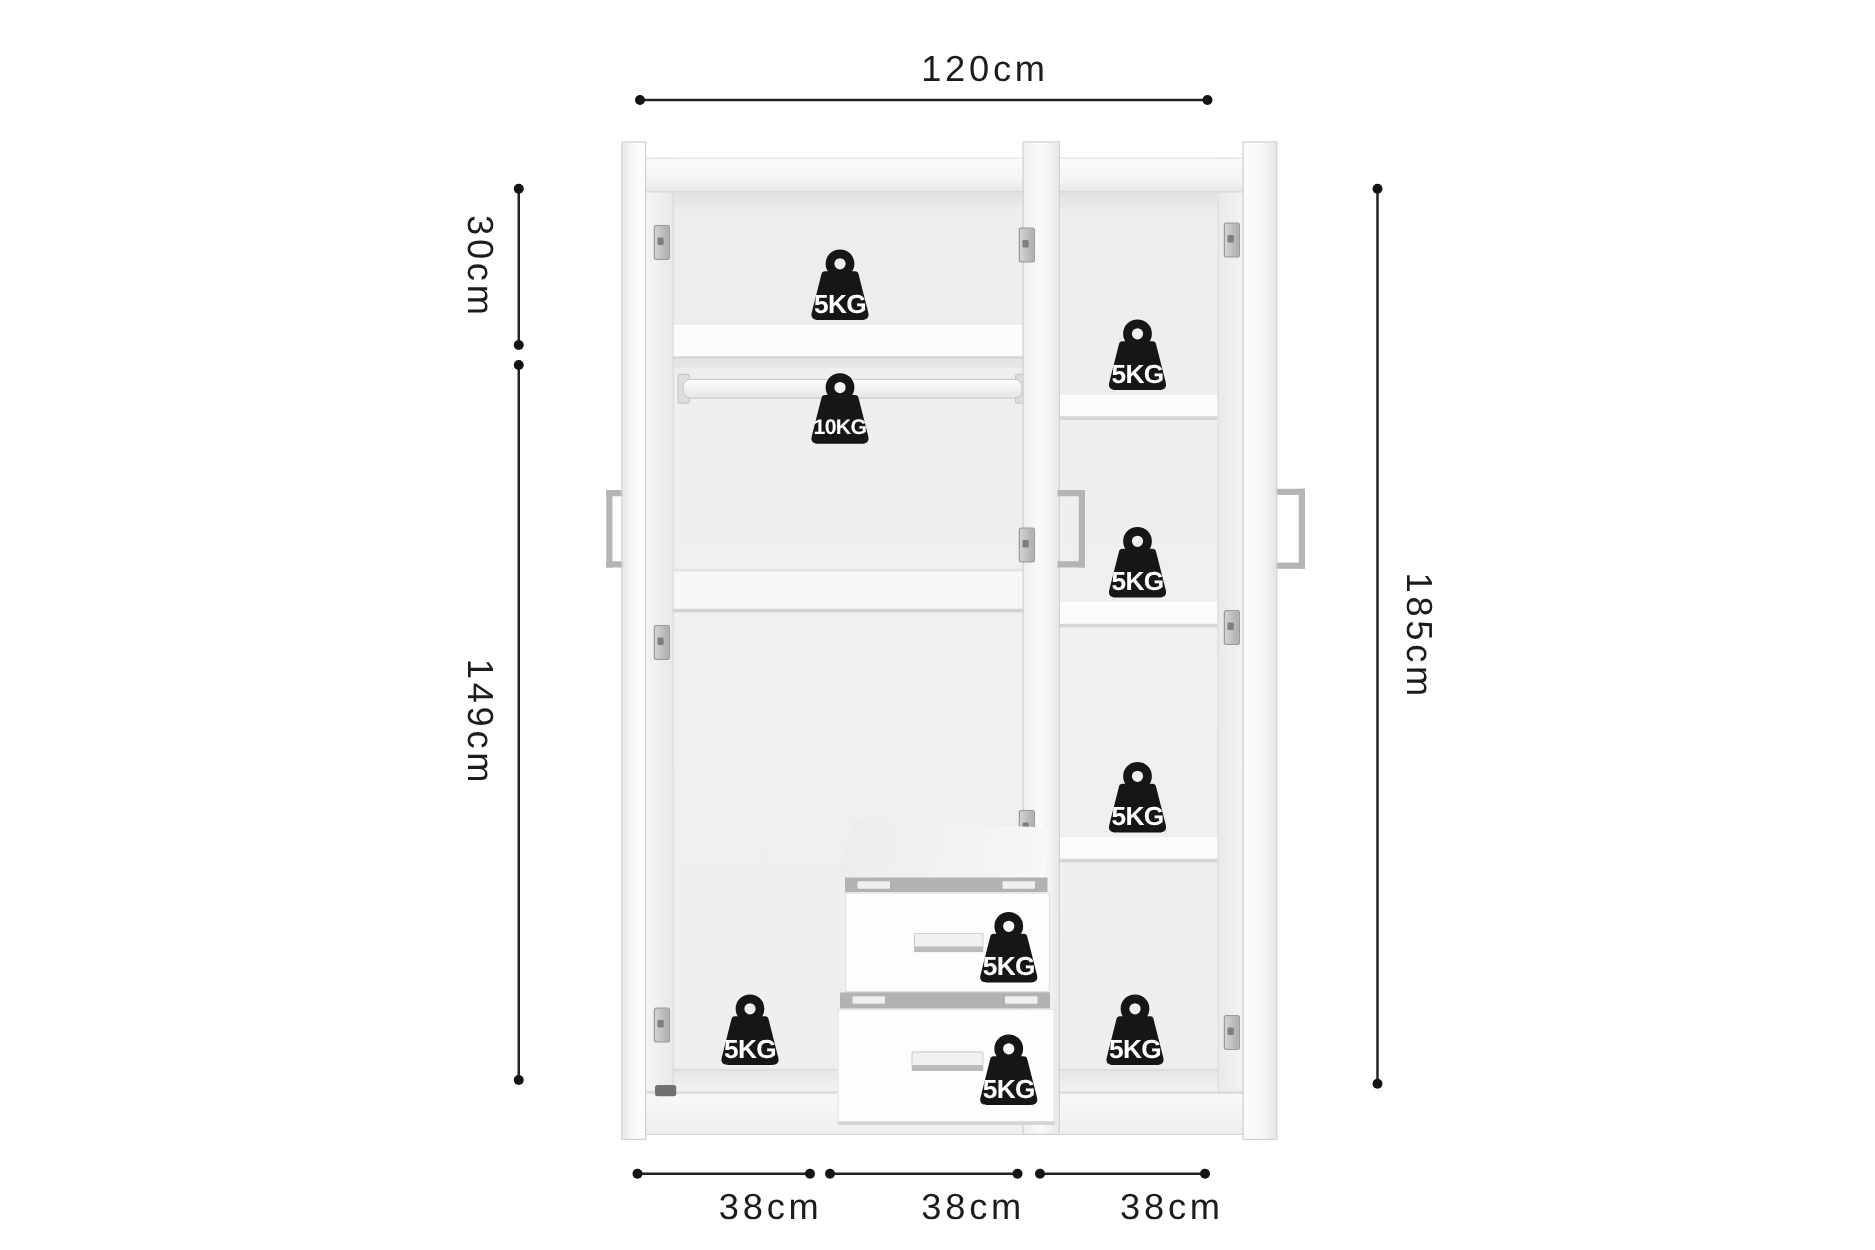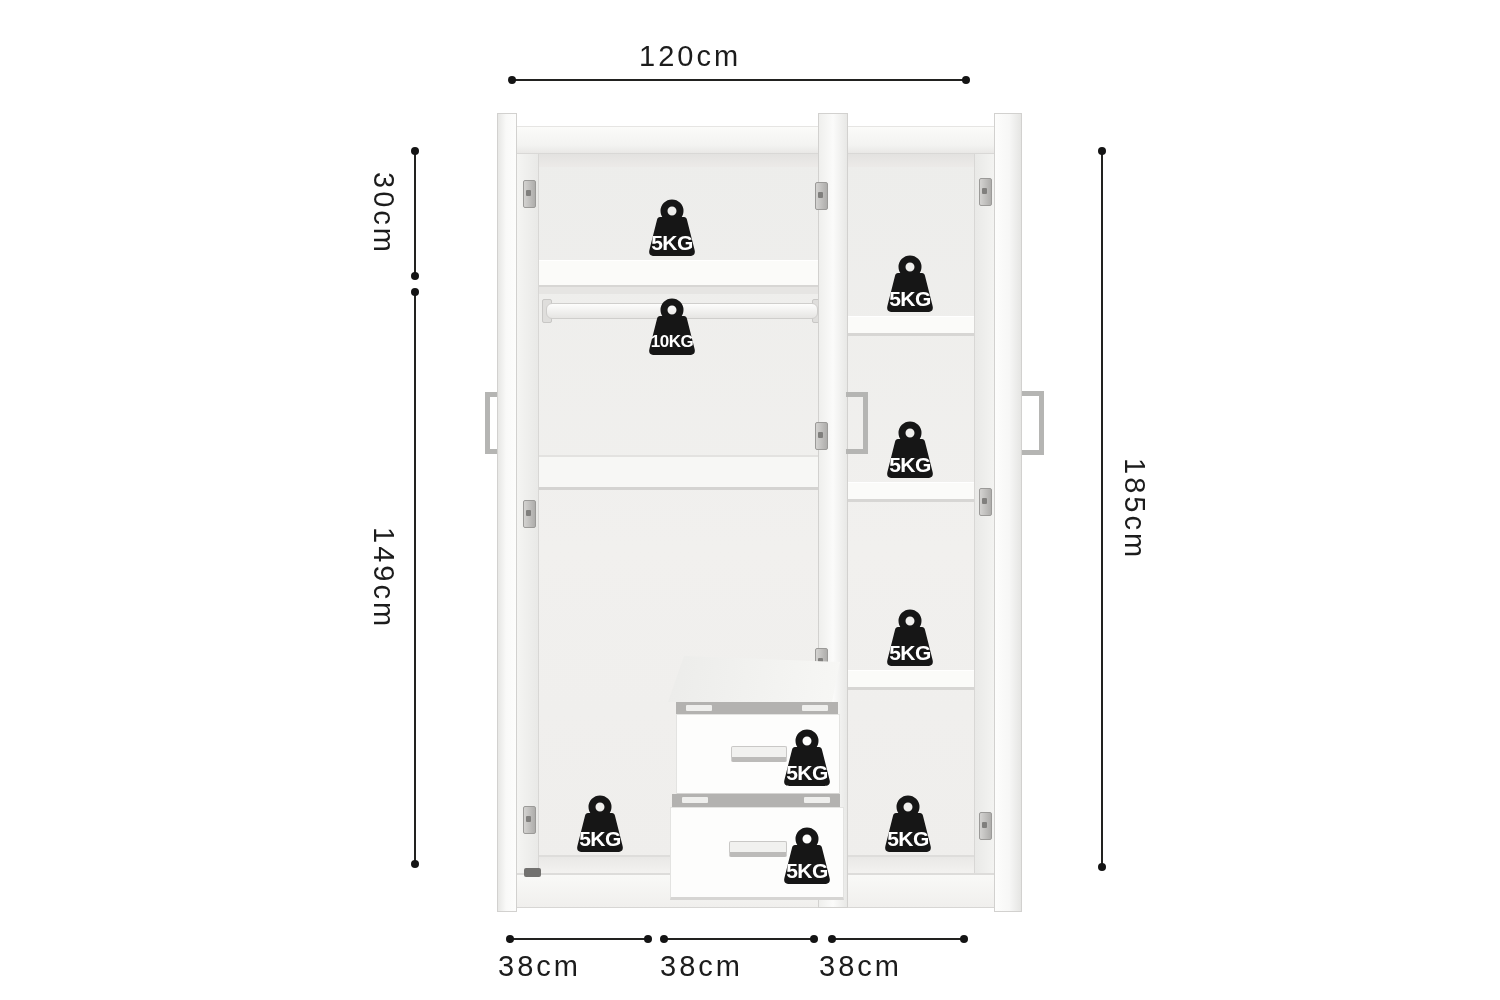--- a/index.html
+++ b/index.html
@@ -9,21 +9,21 @@
   }
   .abs{position:absolute;}
   
   .dim-line-h{position:absolute;height:2px;background:#222220;z-index:20;}
   .dim-line-v{position:absolute;width:2px;background:#222220;z-index:20;}
   .dim-dot{position:absolute;width:8px;height:8px;border-radius:50%;background:#141414;z-index:21;}
   .dim-label{
     position:absolute;color:#1c1c1c;font-size:29px;letter-spacing:3px;
     z-index:22;white-space:nowrap;
   }
-  .dim-label.h{text-align:left;}
+  .dim-label.h{text-align:right;}
   .dim-label.v{
     writing-mode:vertical-rl;text-orientation:mixed;
     display:flex;align-items:center;justify-content:center;
   }
   
   .back{background:linear-gradient(180deg,#ededeb 0%,#f1f0ee 55%,#efeeec 100%);z-index:1;}
   .topshadow{background:linear-gradient(180deg,#e2e1df,#eceae8);z-index:2;}
   .shelf{background:#fbfbf9;border-bottom:3px solid #d7d6d4;border-top:1px solid #ffffff;z-index:2;}
   .shelf-under{background:#e6e5e3;z-index:2;}
   .floor{background:linear-gradient(180deg,#e9e8e6,#f4f3f1);border-top:2px solid #dedddb;z-index:2;}

